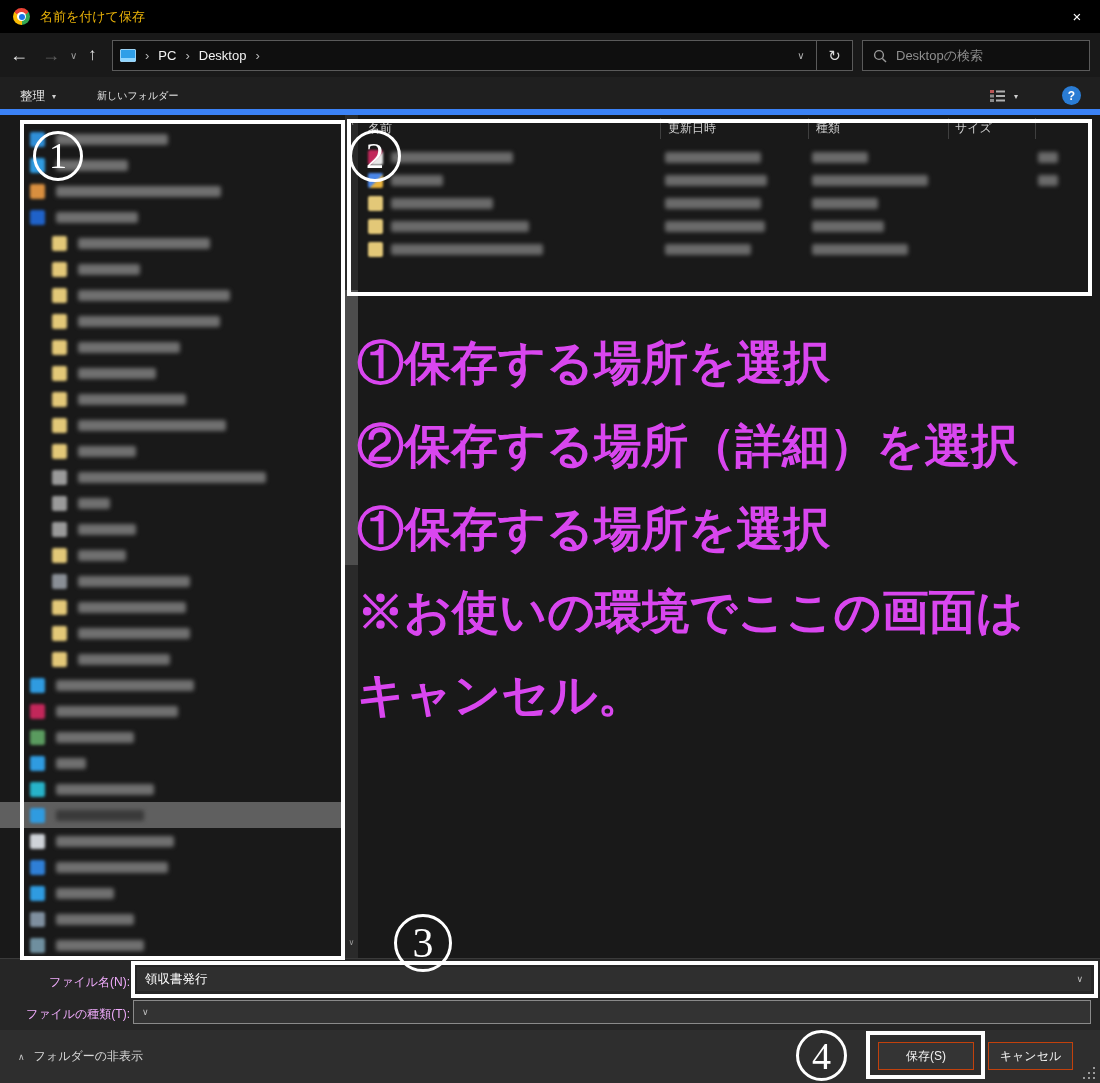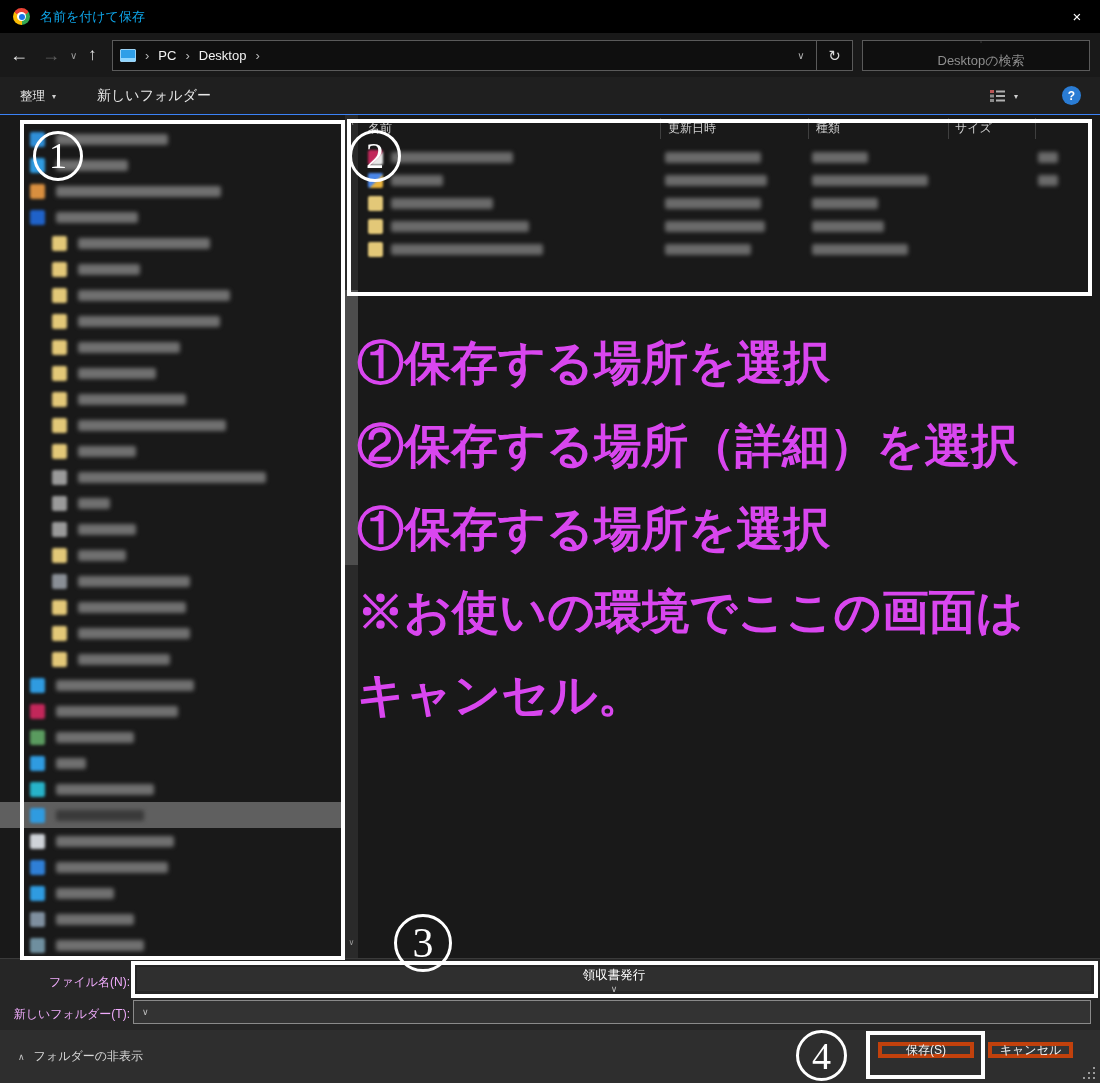--- a/index.html
+++ b/index.html
@@ -7,21 +7,21 @@
   .app{position:relative;width:1100px;height:1083px;background:#191919;overflow:hidden;
        font-family:"Liberation Sans","DejaVu Sans",sans-serif;color:#e8e8e8;}
 
   
   .titlebar{position:absolute;top:0;left:0;right:0;height:33px;background:#000;
             display:flex;align-items:center;padding-left:13px;}
   .chrome{width:17px;height:17px;border-radius:50%;position:relative;flex-shrink:0;
           background:conic-gradient(from 300deg,#ea4335 0deg 120deg,#34a853 120deg 240deg,#fbbc05 240deg 360deg);}
   .chrome::before{content:"";position:absolute;inset:4px;background:#fff;border-radius:50%;}
   .chrome::after{content:"";position:absolute;inset:5.5px;background:#1a73e8;border-radius:50%;}
-  .wtitle{margin-left:10px;font-size:13px;color:#0ea5e9;}
+  .wtitle{margin-left:10px;font-size:13px;color:#eab308;}
   .close{position:absolute;right:0;top:0;width:46px;height:33px;display:flex;align-items:center;
          justify-content:center;font-size:15px;color:#fff;cursor:default;}
 
   
   .addressrow{position:absolute;top:33px;left:0;right:0;height:44px;background:#191919;}
   .nav{position:absolute;top:0;height:44px;display:flex;align-items:center;color:#e8e8e8;}
   .navback{left:10px;font-size:18px;}
   .navfwd{left:42px;font-size:18px;color:#5f5f5f;}
   .navchev{left:70px;font-size:10px;color:#9a9a9a;}
   .navup{left:88px;font-size:17px;}
@@ -29,31 +29,31 @@
             border:1px solid #5a5a5a;display:flex;align-items:center;padding-left:7px;}
   .pcicon{width:16px;height:13px;border:1px solid #9ad2f5;border-radius:1px;flex-shrink:0;
           background:linear-gradient(#2f9fe8 0 72%,#8fd6ff 72% 100%);}
   .crumbsep{color:#b8b8b8;font-size:13px;margin:0 9px;}
   .crumb{color:#f2f2f2;font-size:13px;}
   .crumbspacer{flex:1;}
   .crumbchev{width:30px;text-align:center;color:#b0b0b0;font-size:10px;}
   .crumbdiv{width:1px;height:29px;background:#5a5a5a;}
   .refresh{width:35px;text-align:center;color:#d8d8d8;font-size:15px;}
   .searchbox{position:absolute;left:862px;top:7px;width:228px;height:31px;background:#0f0f0f;
-             border:1px solid #5a5a5a;display:flex;align-items:center;padding-left:10px;gap:9px;flex-direction:column;}
+             border:1px solid #5a5a5a;display:flex;align-items:center;padding-left:10px;gap:9px;}
   .searchph{color:#8f8f8f;font-size:13px;}
 
   
   .toolbar{position:absolute;top:77px;left:0;right:0;height:38px;background:#1f1f1f;
-           border-bottom:1px solid #3b82f6;}
+           border-bottom:6px solid #3b82f6;}
   .organize{position:absolute;left:20px;top:0;height:38px;display:flex;align-items:center;gap:7px;
             font-size:12.5px;color:#e8e8e8;}
   .caret{font-size:8px;color:#cfcfcf;}
   .newfolder{position:absolute;left:97px;top:0;height:38px;display:flex;align-items:center;
-             font-size:14px;color:#e8e8e8;}
+             font-size:10px;color:#e8e8e8;}
   .viewbtn{position:absolute;left:990px;top:0;height:38px;display:flex;align-items:center;gap:8px;}
   .helpbtn{position:absolute;left:1062px;top:9px;width:19px;height:19px;border-radius:50%;
            background:#2a7cd4;color:#fff;font-size:12px;font-weight:bold;display:flex;
            align-items:center;justify-content:center;}
 
   
   .main{position:absolute;top:115px;left:0;right:0;height:843px;background:#191919;}
   .sidebar{position:absolute;left:0;top:11px;width:345px;height:832px;overflow:hidden;}
   .srow{display:flex;align-items:center;height:26px;padding-left:30px;}
   .srow.ind1{padding-left:52px;}
@@ -75,33 +75,33 @@
   
   .instructions{position:absolute;left:357px;top:322px;width:742px;z-index:10;}
   .iline{height:83px;line-height:83px;font-family:"Liberation Serif","DejaVu Serif",serif;
          font-weight:700;font-size:47px;color:#d946ef;white-space:nowrap;}
 
   
   .footer{position:absolute;top:958px;left:0;right:0;height:72px;background:#262626;
           border-top:1px solid #3a3a3a;}
   .flabel{position:absolute;width:128px;text-align:right;font-size:12px;color:#f0abfc;}
   .fnamefield{position:absolute;left:137px;top:967px;width:954px;height:24px;background:#2f2f2f;
-              display:flex;align-items:center;padding:0 8px;flex-direction:column;}
+              display:flex;align-items:center;padding:0 8px;}
   .fnameval{flex:1;font-size:12.5px;color:#ffffff;}
   .ftypefield{position:absolute;left:133px;top:1000px;width:958px;height:24px;background:#333333;
               border:1px solid #8a8a8a;display:flex;align-items:center;padding:0 8px;}
   .ftypeval{flex:1;font-size:12.5px;color:#ffffff;}
   .fieldchev{font-size:9px;color:#c0c0c0;}
 
   
   .bottombar{position:absolute;top:1030px;left:0;right:0;height:53px;background:#2e2e2e;}
   .hidefolders{position:absolute;left:18px;top:0;height:53px;display:flex;align-items:center;gap:9px;}
   .hfchev{font-size:9px;color:#c8c8c8;}
   .hflabel{font-size:12px;color:#d8d8d8;}
-  .btn{position:absolute;top:1042px;height:16px;background:#343434;border:4px solid #c2410c;
+  .btn{position:absolute;top:1042px;height:28px;background:#343434;border:1px solid #c2410c;
        color:#f2f2f2;font-size:12px;display:flex;align-items:center;justify-content:center;z-index:21;}
   .savebtn{left:878px;width:96px;}
   .cancelbtn{left:988px;width:85px;}
   .grip{position:absolute;right:5px;bottom:4px;width:13px;height:13px;}
   .grip i{position:absolute;left:11px;top:11px;width:2px;height:2px;background:#9a9a9a;
           box-shadow:0 -5px 0 #9a9a9a,0 -10px 0 #9a9a9a,-5px 0 0 #9a9a9a,-10px 0 0 #9a9a9a,-5px -5px 0 #9a9a9a;}
 
   
   .abox{position:absolute;border:4px solid #ffffff;z-index:20;pointer-events:none;}
   .box-sidebar{left:20px;top:120px;width:325px;height:840px;}
@@ -368,21 +368,21 @@
     <div class="iline">※お使いの環境でここの画面は</div>
     <div class="iline">キャンセル。</div>
   </div>
 
   <div class="footer"></div>
   <span class="flabel" style="left:2px;top:974px">ファイル名(N):</span>
   <div class="fnamefield">
     <span class="fnameval">領収書発行</span>
     <span class="fieldchev">∨</span>
   </div>
-  <span class="flabel" style="left:2px;top:1006px">新しいフォルダー(T):</span>
+  <span class="flabel" style="left:2px;top:1006px">ファイルの種類(T):</span>
   <div class="ftypefield">
     <span class="fieldchev">∨</span>
   </div>
 
   <div class="bottombar">
     <div class="hidefolders">
       <span class="hfchev">∧</span>
       <span class="hflabel">フォルダーの非表示</span>
     </div>
     <div class="grip">

